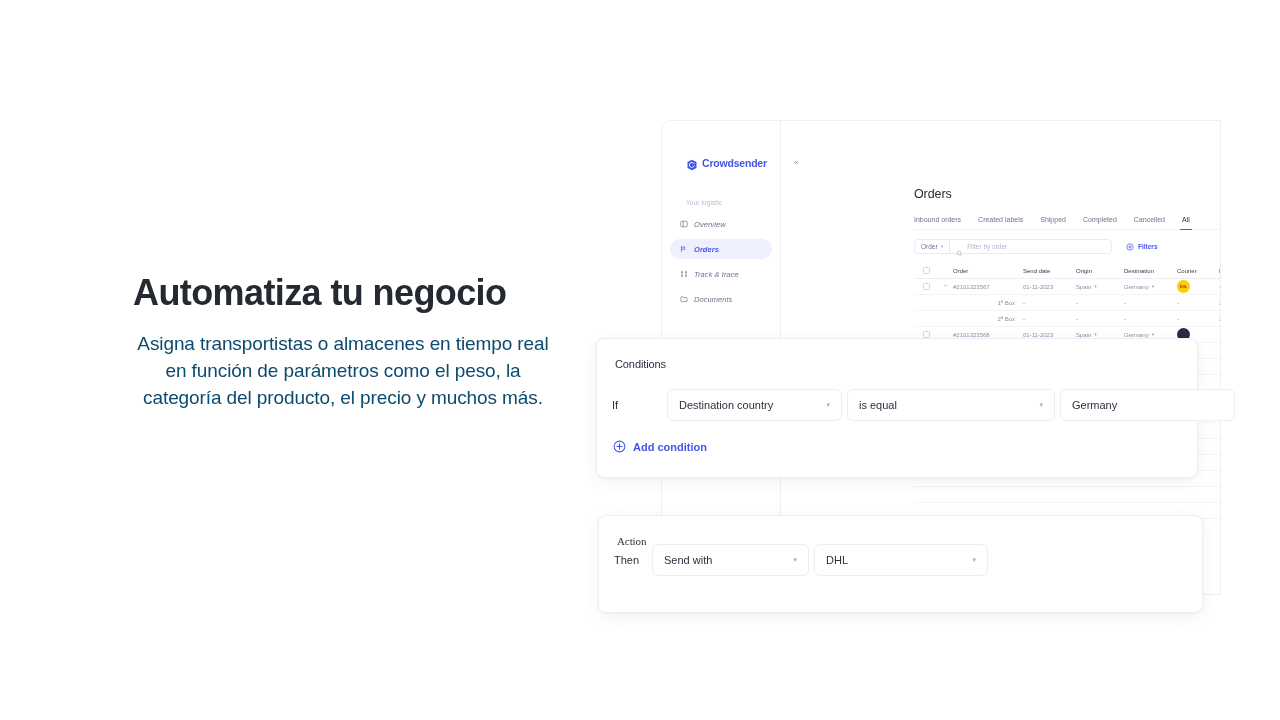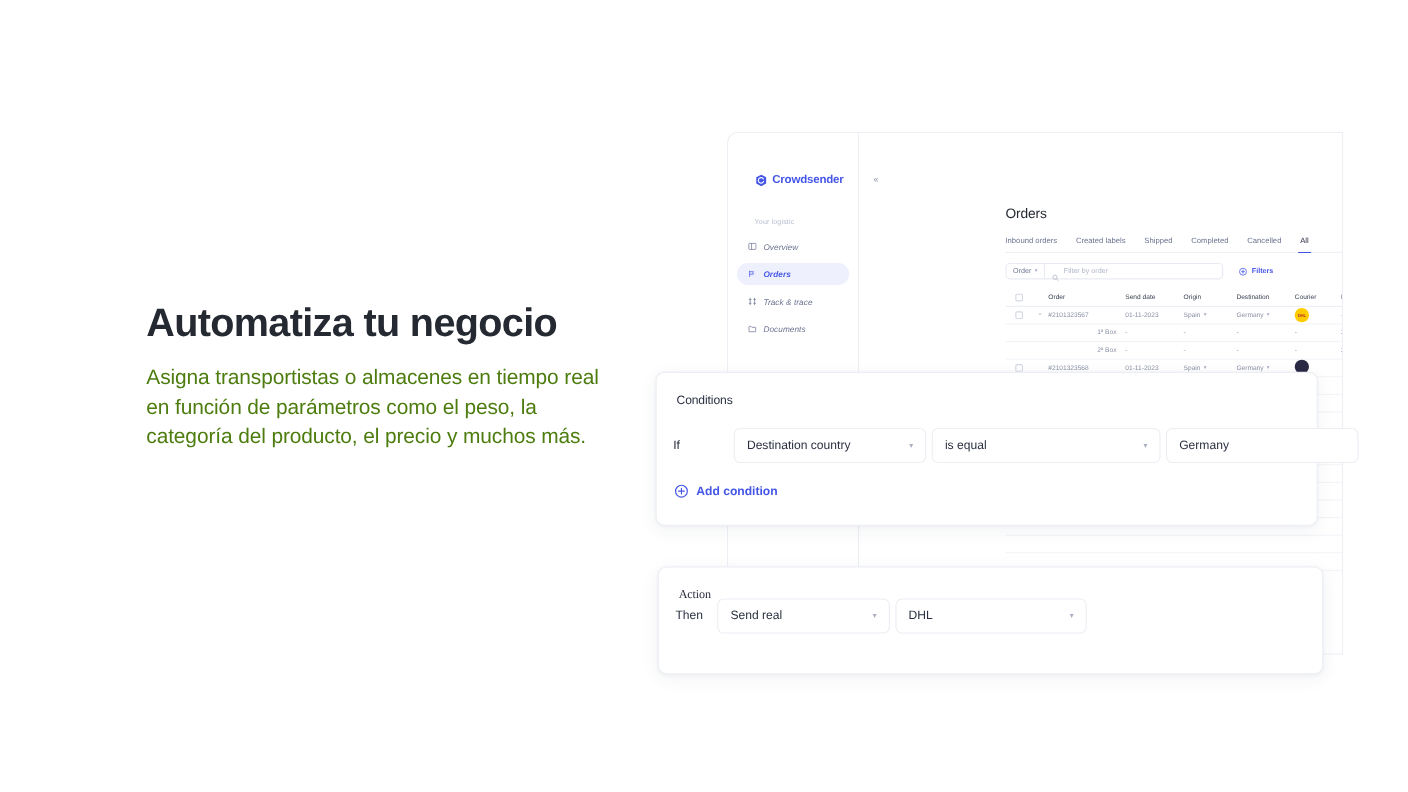--- a/index.html
+++ b/index.html
@@ -12,22 +12,22 @@
   .stage { position: relative; width: 1280px; height: 720px; background:#fff; }
 
   
   .copy { position: absolute; left: 133px; top: 272px; width: 420px; }
   .copy-title {
     font-size: 36px; font-weight: 700; color: #252a32;
     letter-spacing: -0.6px; line-height: 1.15;
   }
   .copy-body {
     margin-top: 18px;
-    font-size: 19px; line-height: 1.42; color: #4d7c0f;
-    font-weight: 400; letter-spacing: -0.1px;
+    font-size: 19px; line-height: 1.42; color: #0c4a6e;
+    font-weight: 400; letter-spacing: -0.1px; text-align: center;
   }
 
   
   .app {
     position: absolute; left: 661px; top: 120px;
     width: 560px; height: 475px;
     background: #ffffff;
     border: 1px solid #edeff5;
     border-top-left-radius: 10px;
     border-bottom-left-radius: 0px;
@@ -421,21 +421,21 @@
     </span>
     <span>Add condition</span>
   </div>
 
   <div class="panel panel-action">
     <div class="panel-title">Action</div>
   </div>
   <div class="row-ctl act-row">
     <div class="lead">Then</div>
     <div class="sel a1">
-      <span>Send real</span>
+      <span>Send with</span>
       <span class="sel-caret">▾</span>
     </div>
     <div class="sel a2">
       <span>DHL</span>
       <span class="sel-caret">▾</span>
     </div>
   </div>
 
 </div>
 

